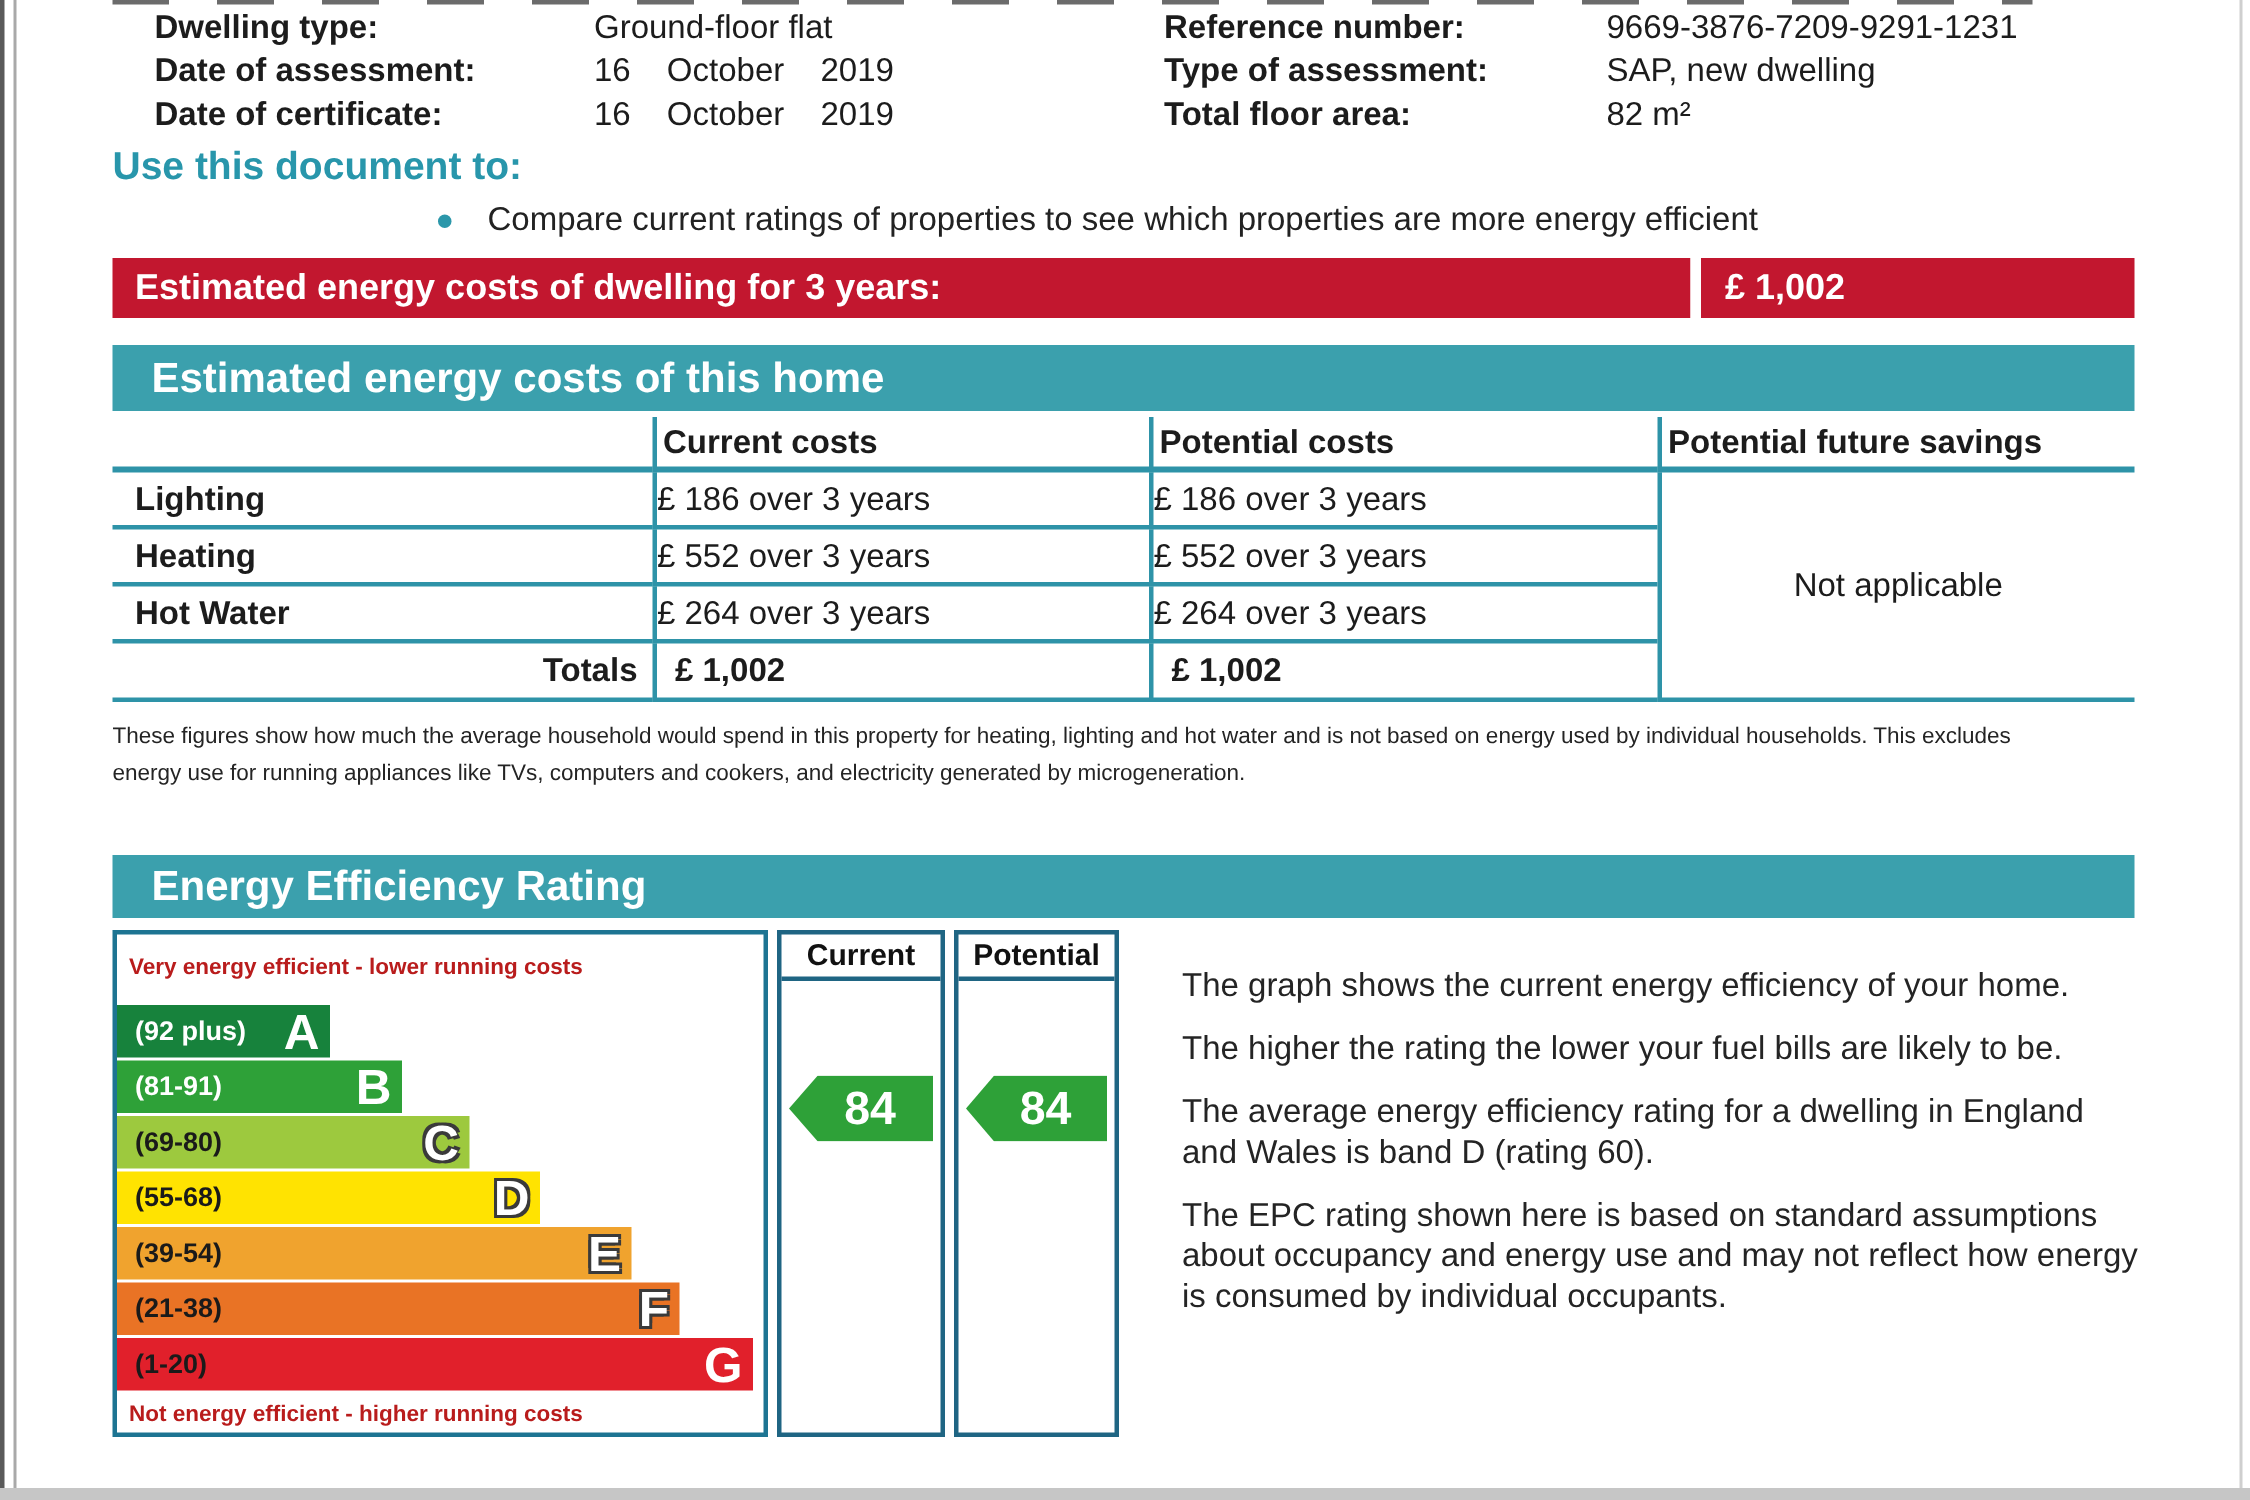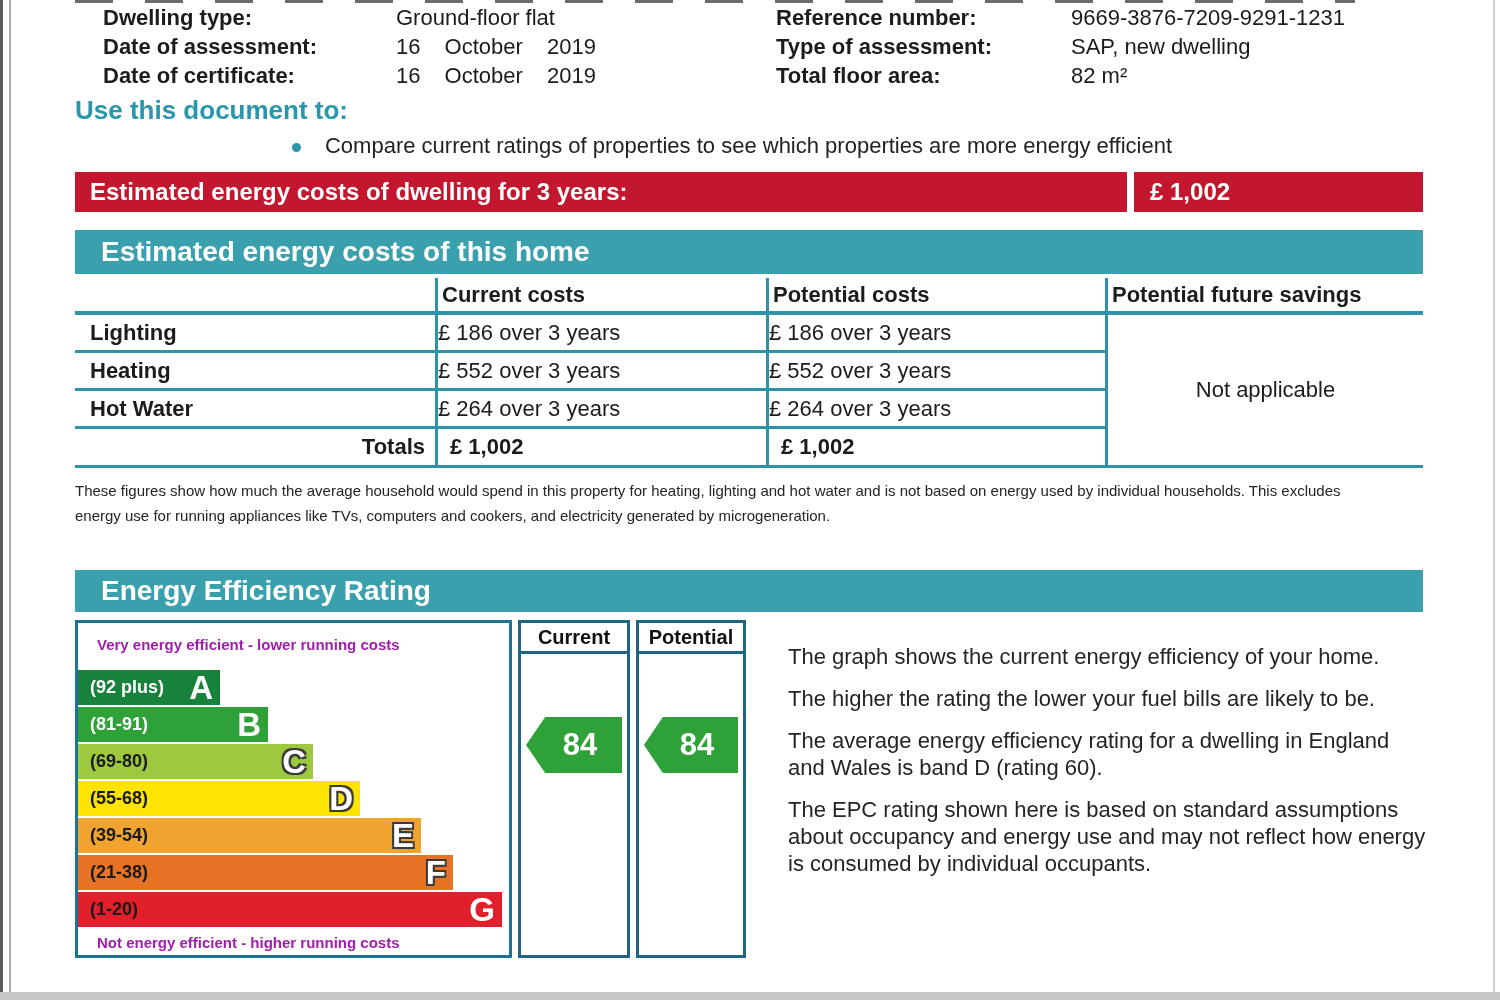--- a/index.html
+++ b/index.html
@@ -59,21 +59,21 @@
   .ct.totals-label{font-weight:bold;justify-content:flex-end;padding-right:10px;}
   .ct.totals-val{font-weight:bold;padding-left:12px;}
   .ct.future{grid-column:4;grid-row:2 / span 4;justify-content:center;}
 
   .figures-note{position:absolute;left:75px;top:478px;width:1305px;
     font-size:15px;line-height:25px;color:#242424;margin:0;}
 
   
   .scale-box{position:absolute;left:75px;top:620px;width:437px;height:338px;
     border:3px solid #1d7492;box-sizing:border-box;background:#fff;}
-  .scale-caption{font-size:15px;font-weight:bold;color:#a21caf;margin-left:19px;}
+  .scale-caption{font-size:15px;font-weight:bold;color:#b91c1c;margin-left:8px;}
   .scale-caption.top{margin-top:13px;margin-bottom:17px;}
   .scale-caption.bottom{margin-top:7px;}
   .band{height:35px;margin-bottom:2px;display:flex;align-items:center;padding-left:12px;box-sizing:border-box;}
   .band .range{font-size:18px;font-weight:bold;}
   .band .letter{margin-left:auto;margin-right:7px;font-size:33px;font-weight:bold;color:#fff;line-height:35px;}
   .band.light .range{color:#1a1a1a;}
   .band.dark .range{color:#ffffff;}
   .band .letter.outlined{text-shadow:-2px -2px 0 #3a3a3a,2px -2px 0 #3a3a3a,-2px 2px 0 #3a3a3a,2px 2px 0 #3a3a3a;}
   .band-a{width:142px;background:#17823c;}
   .band-b{width:190px;background:#2ea138;gap:29px;}
@@ -83,21 +83,21 @@
   .band-f{width:375px;background:#e97325;}
   .band-g{width:424px;background:#e1202b;}
 
   
   .col-box{position:absolute;top:620px;height:338px;border:3px solid #1f6583;
     box-sizing:border-box;background:#fff;}
   .current-box{left:518px;width:112px;}
   .potential-box{left:636px;width:110px;}
   .col-header{height:28px;border-bottom:3px solid #1f6583;display:flex;align-items:center;
     justify-content:center;font-size:20px;font-weight:bold;color:#111;}
-  .arrow{position:absolute;top:94px;left:5px;width:96px;height:56px;background:#2ea138;
+  .arrow{position:absolute;top:94px;left:5px;width:96px;height:44px;background:#2ea138;
     clip-path:polygon(0 50%,20% 0,100% 0,100% 100%,20% 100%);
     display:flex;align-items:center;justify-content:center;}
   .potential-box .arrow{width:94px;}
   .arrow span{color:#fff;font-size:31px;font-weight:bold;padding-left:12px;}
 
   .rating-text{position:absolute;left:788px;top:643px;width:640px;}
   .rating-text p{margin:0 0 15px 0;font-size:22px;line-height:27px;color:#242424;}
 </style>
 </head>
 <body>

